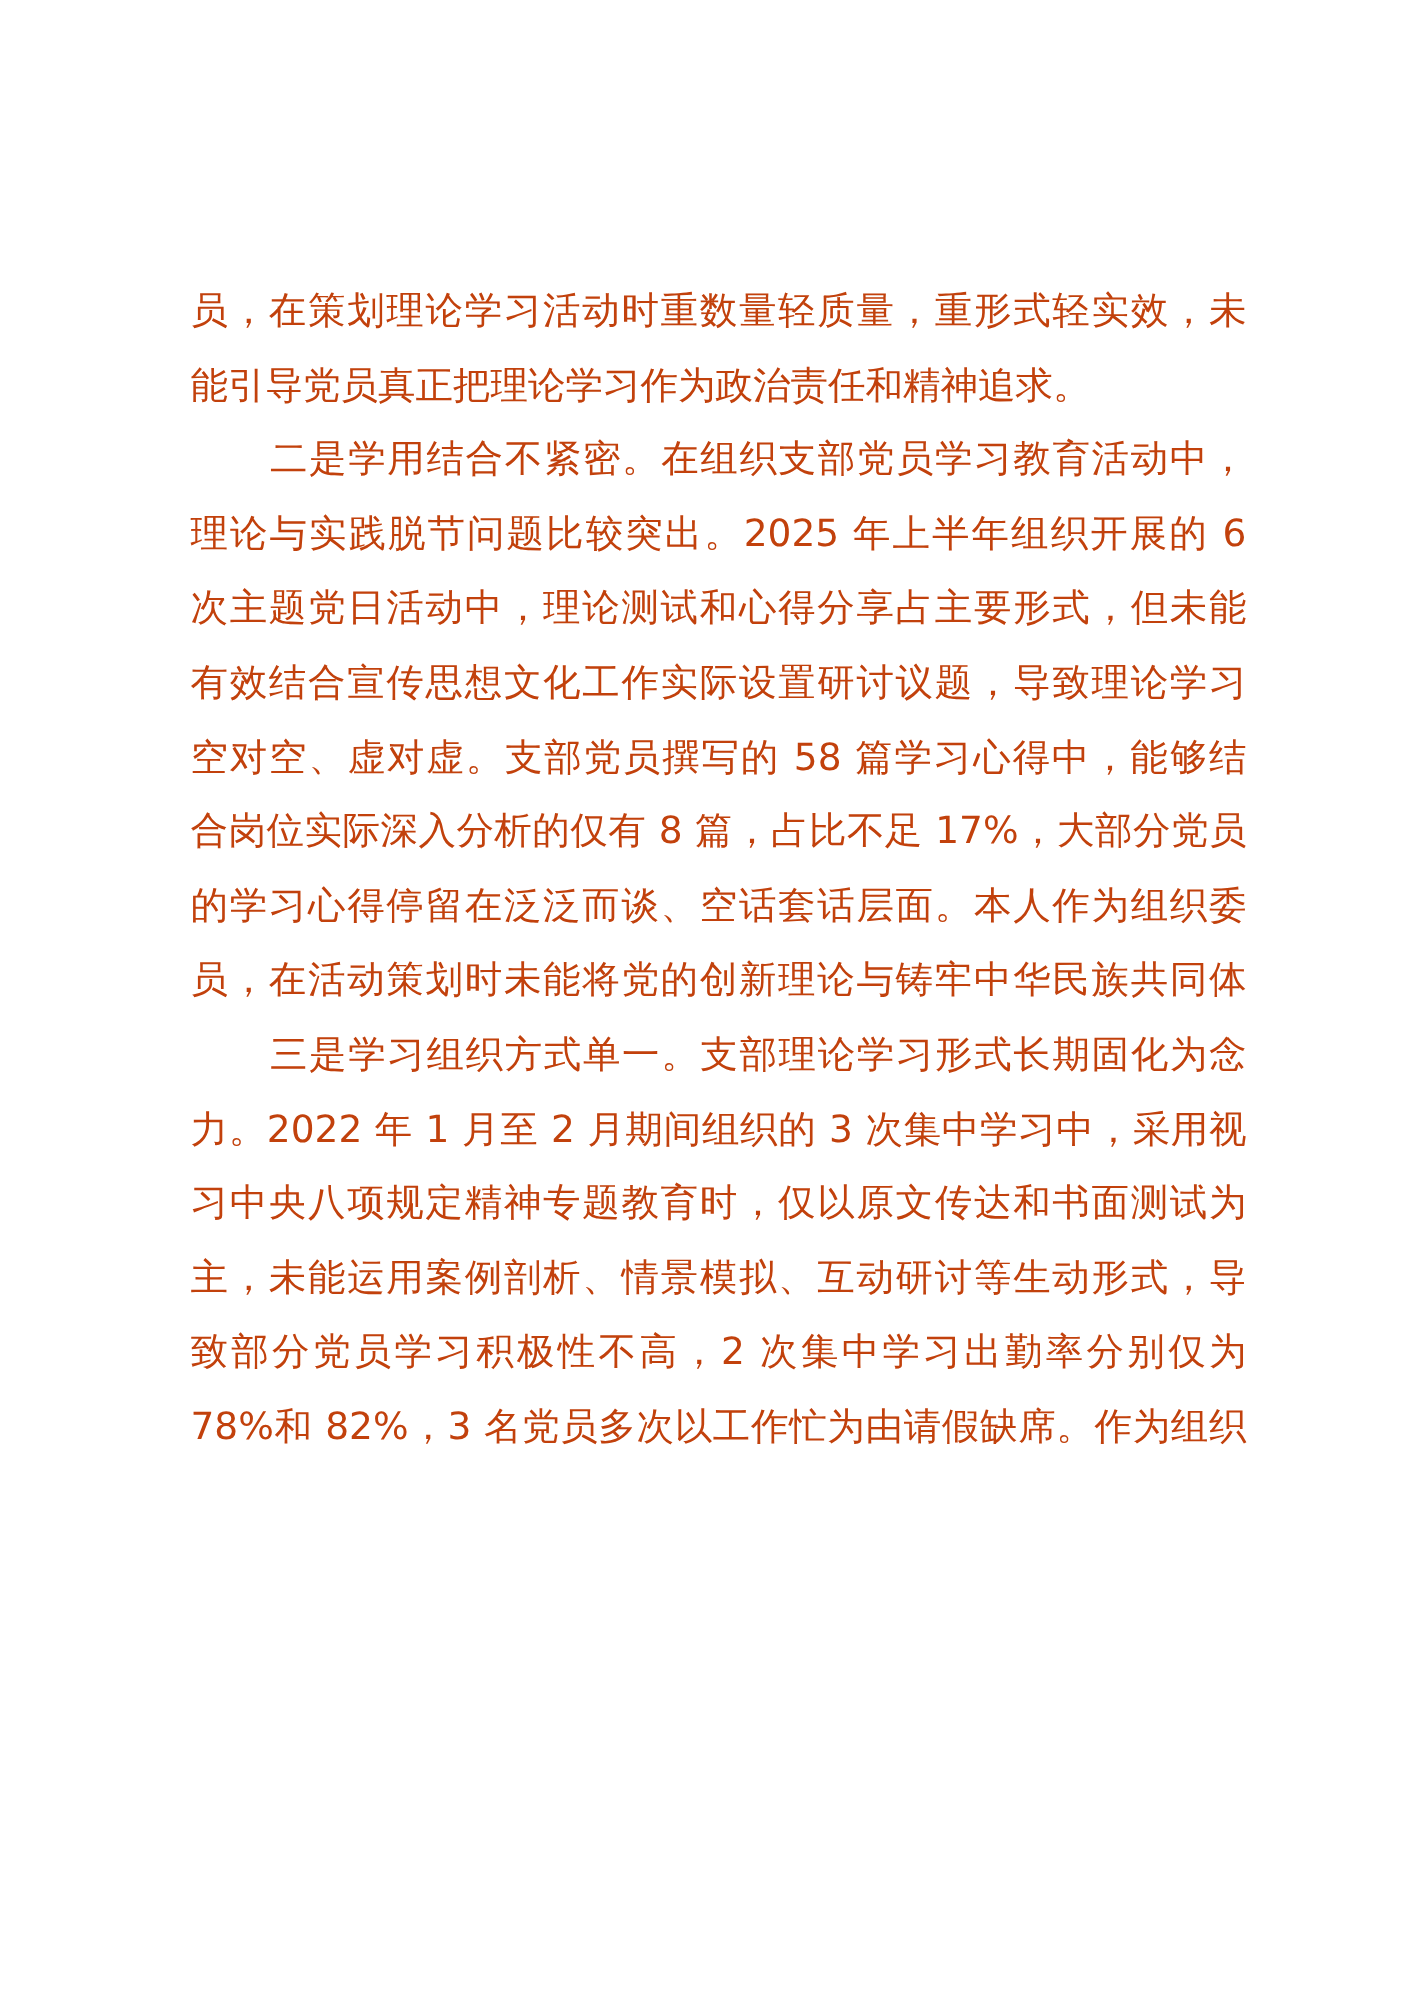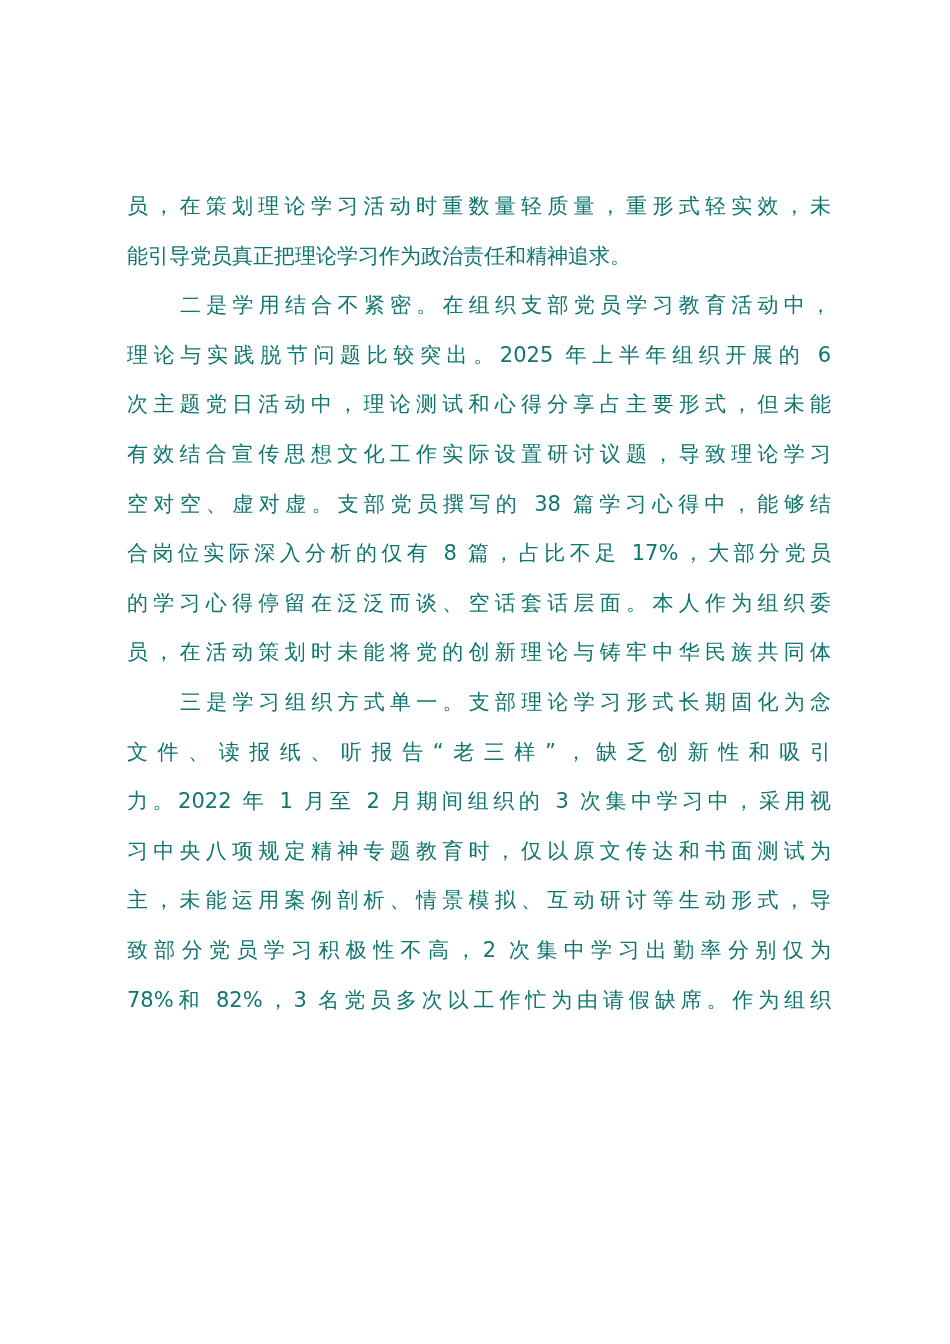--- a/index.html
+++ b/index.html
@@ -11,23 +11,23 @@
       width: 950px;
       height: 1344px;
       position: relative;
       overflow: hidden;
     }
     .page {
       position: absolute;
       left: 127px;
       top: 182px;
       width: 704px;
-      color: #0f766e;
+      color: #c2410c;
       font-family: "DejaVu Sans", sans-serif;
-      font-size: 21px;
+      font-size: 25px;
       line-height: 49.6px;
     }
     .para {
       margin: 0;
       padding: 0;
       text-align: justify;
       text-align-last: left;
     }
     .line {
       display: block;
@@ -51,29 +51,28 @@
   <div class="para">
     <span class="line">员，在策划理论学习活动时重数量轻质量，重形式轻实效，未</span>
     <span class="line last">能引导党员真正把理论学习作为政治责任和精神追求。</span>
   </div>
 
   <div class="para">
     <span class="line indent">二是学用结合不紧密。在组织支部党员学习教育活动中，</span>
     <span class="line">理论与实践脱节问题比较突出。2025 年上半年组织开展的 6</span>
     <span class="line">次主题党日活动中，理论测试和心得分享占主要形式，但未能</span>
     <span class="line">有效结合宣传思想文化工作实际设置研讨议题，导致理论学习</span>
-    <span class="line">空对空、虚对虚。支部党员撰写的 38 篇学习心得中，能够结</span>
+    <span class="line">空对空、虚对虚。支部党员撰写的 58 篇学习心得中，能够结</span>
     <span class="line">合岗位实际深入分析的仅有 8 篇，占比不足 17%，大部分党员</span>
     <span class="line">的学习心得停留在泛泛而谈、空话套话层面。本人作为组织委</span>
     <span class="line">员，在活动策划时未能将党的创新理论与铸牢中华民族共同体</span>
   </div>
 
   <div class="para">
     <span class="line indent">三是学习组织方式单一。支部理论学习形式长期固化为念</span>
-    <span class="line">文件、读报纸、听报告“老三样”，缺乏创新性和吸引</span>
     <span class="line">力。2022 年 1 月至 2 月期间组织的 3 次集中学习中，采用视</span>
     <span class="line">习中央八项规定精神专题教育时，仅以原文传达和书面测试为</span>
     <span class="line">主，未能运用案例剖析、情景模拟、互动研讨等生动形式，导</span>
     <span class="line">致部分党员学习积极性不高，2 次集中学习出勤率分别仅为</span>
     <span class="line">78%和 82%，3 名党员多次以工作忙为由请假缺席。作为组织</span>
   </div>
 
 </div>
 
 </body></html>

